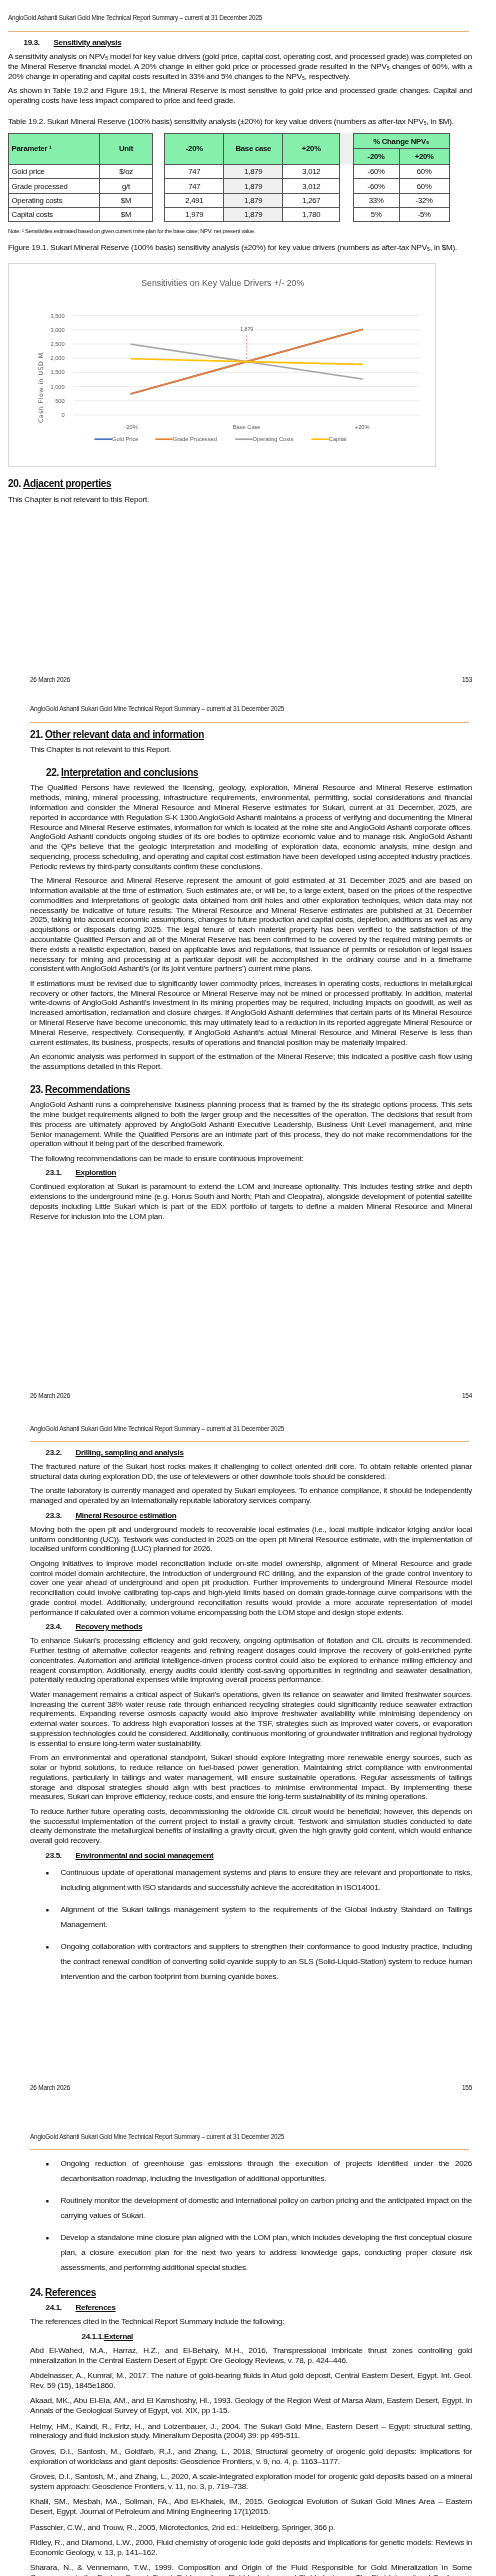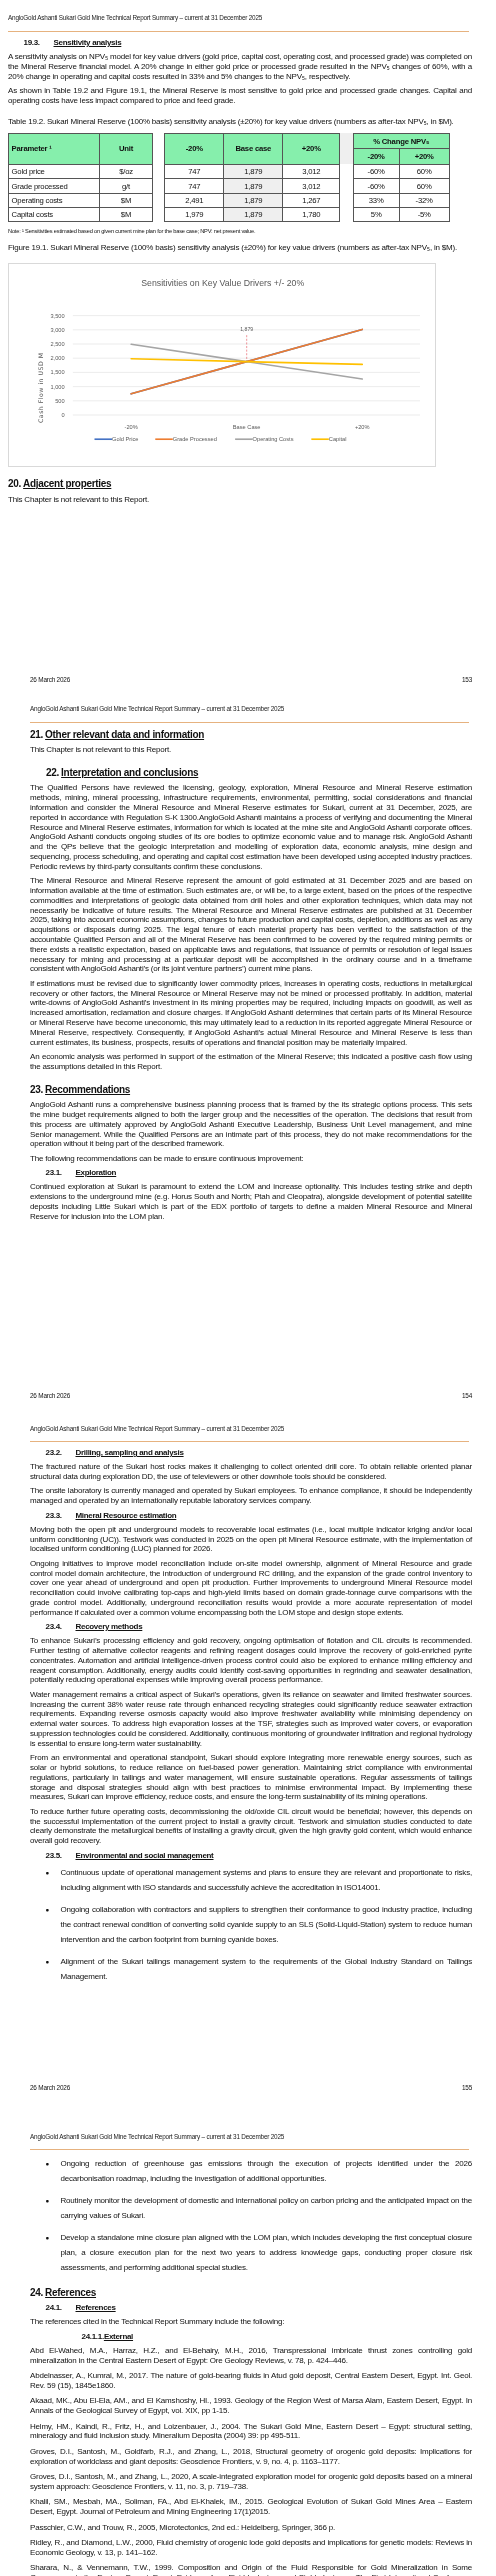--- a/index.html
+++ b/index.html
@@ -256,25 +256,25 @@
   <h3 class="sub">
     <span class="num">23.5.</span><span class="t">Environmental and social management</span>
   </h3>
   <ul class="bullets">
     <li>
         <span class="dot">●</span>
         <span class="txt">Continuous update of operational management systems and plans to ensure they are relevant and proportionate to risks, including alignment with ISO standards and successfully achieve the accreditation in ISO14001.</span>
       </li>
     <li>
         <span class="dot">●</span>
+        <span class="txt">Alignment of the Sukari tailings management system to the requirements of the Global Industry Standard on Tailings Management.</span>
+      </li>
+    <li>
+        <span class="dot">●</span>
         <span class="txt">Ongoing collaboration with contractors and suppliers to strengthen their conformance to good industry practice, including the contract renewal condition of converting solid cyanide supply to an SLS (Solid-Liquid-Station) system to reduce human intervention and the carbon footprint from burning cyanide boxes.</span>
-      </li>
-    <li>
-        <span class="dot">●</span>
-        <span class="txt">Alignment of the Sukari tailings management system to the requirements of the Global Industry Standard on Tailings Management.</span>
       </li>
   </ul>
 
   <div class="footer" style="position:absolute; left:30px; right:25px; bottom:15.5px;">
     <span>26 March 2026</span>
     <span>155</span>
   </div>
 </div>
 
 <div class="page" style="height:701px;">

